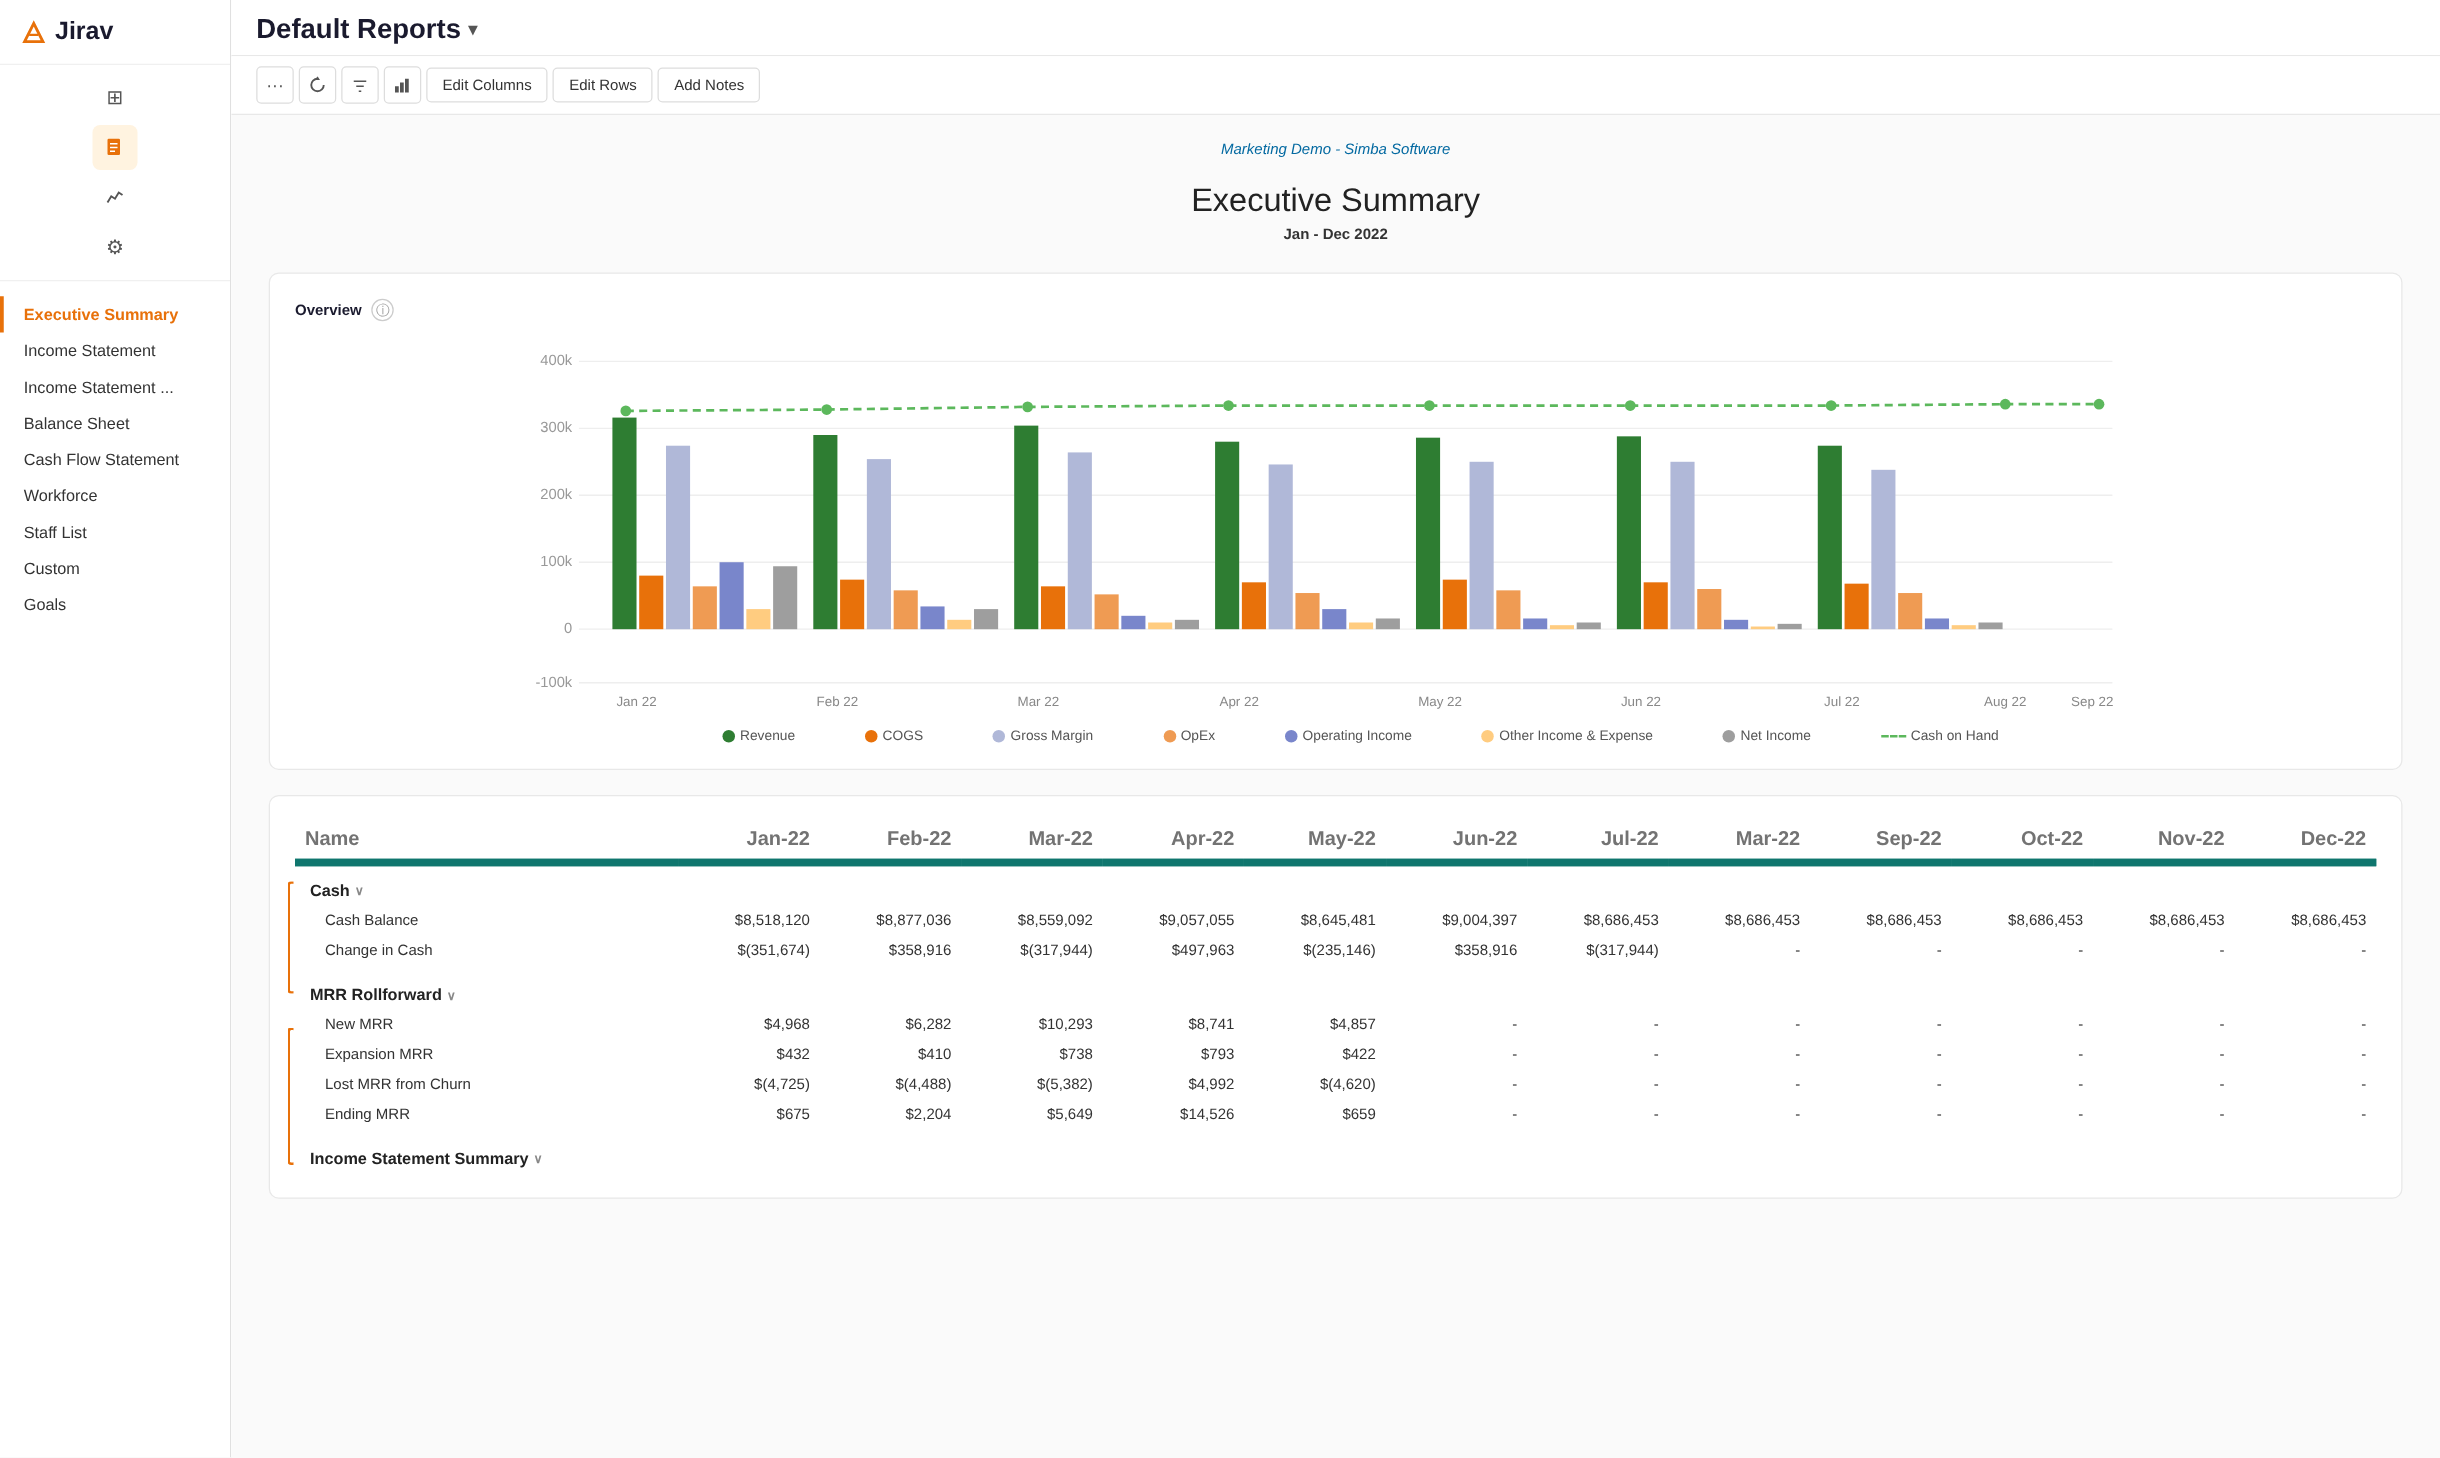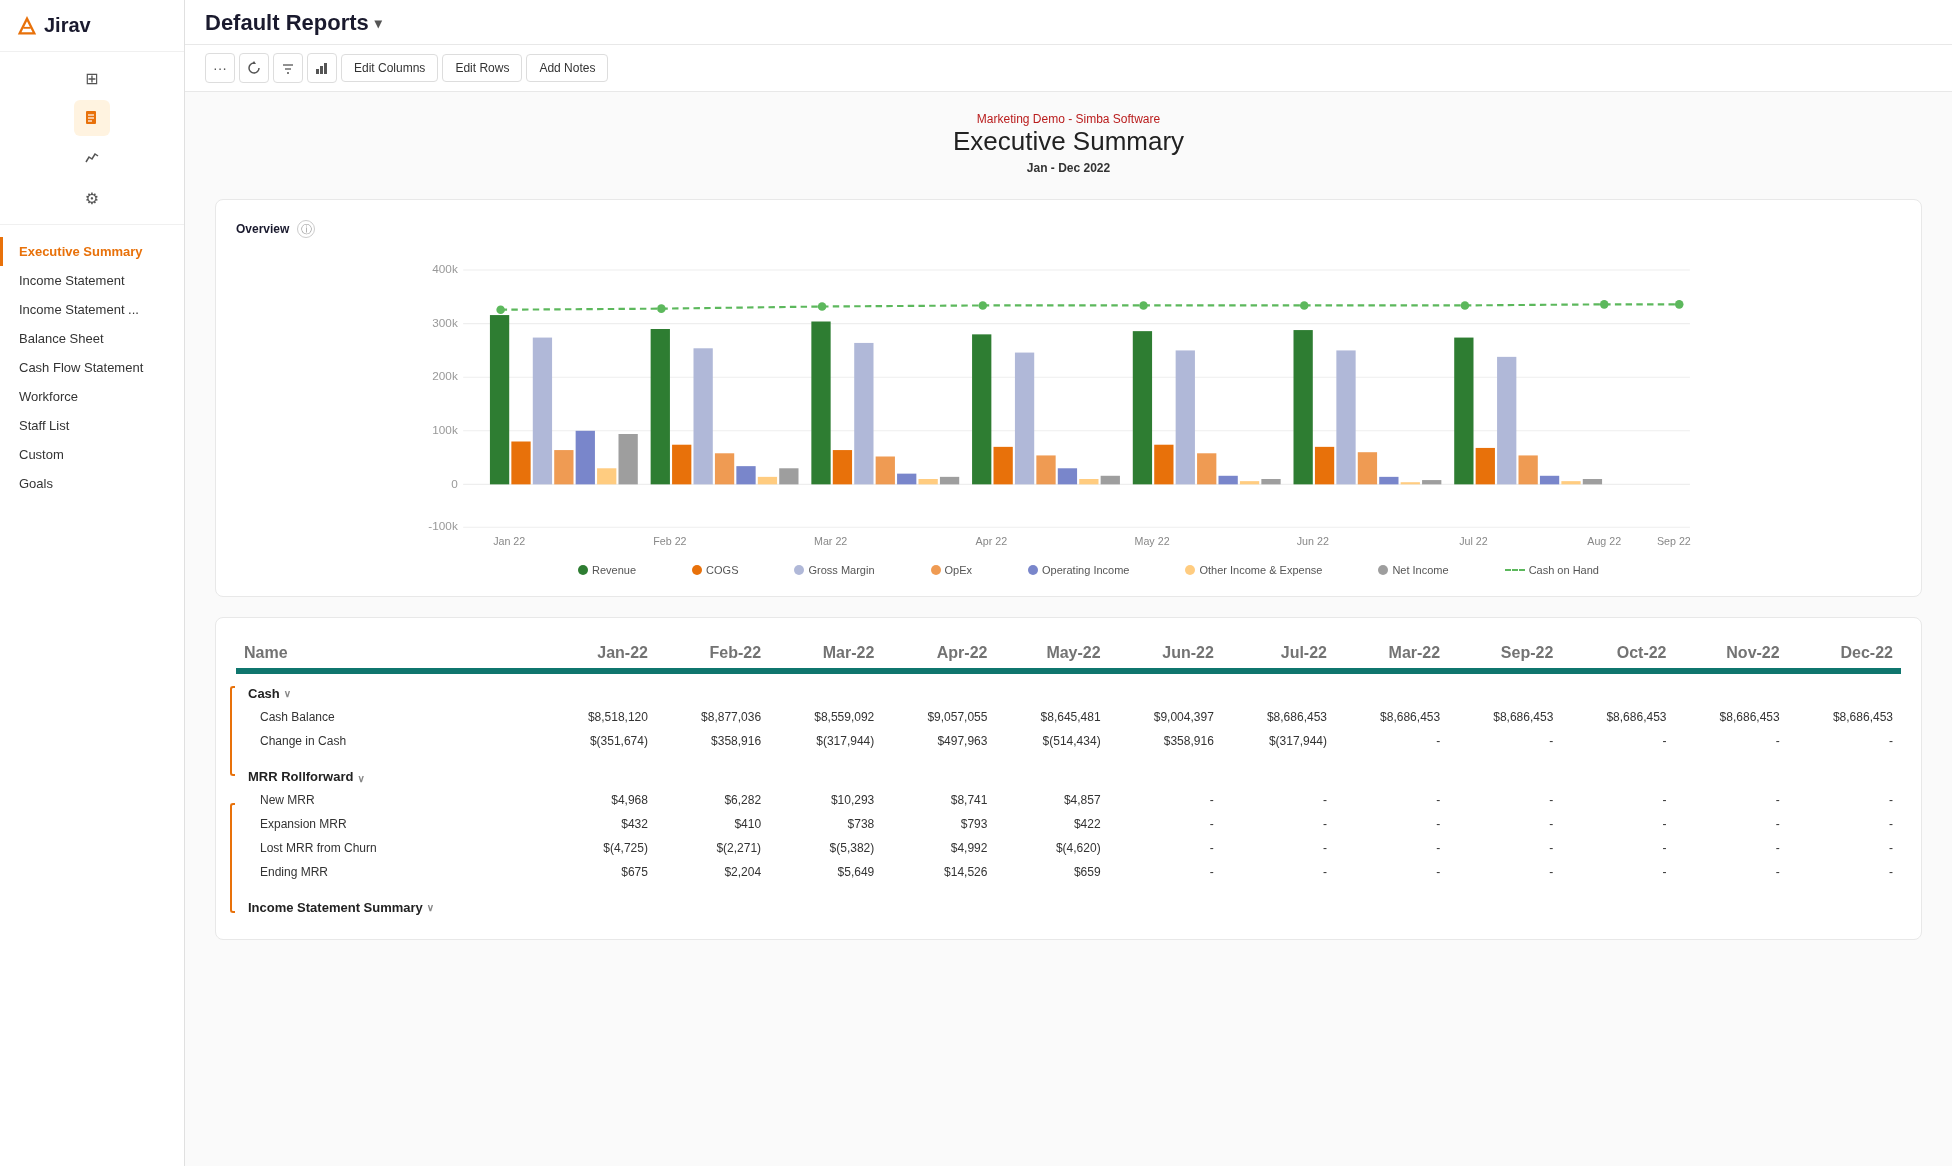--- a/index.html
+++ b/index.html
@@ -29,21 +29,21 @@
     
     .toolbar { display: flex; align-items: center; gap: 4px; padding: 8px 20px; background: #fff; border-bottom: 1px solid #e8e8e8; }
     .toolbar-btn { padding: 6px 12px; border: 1px solid #ddd; border-radius: 4px; background: #fff; cursor: pointer; font-size: 12px; color: #333; display: flex; align-items: center; gap: 4px; }
     .toolbar-icon-btn { width: 30px; height: 30px; border: 1px solid #ddd; border-radius: 4px; background: #fff; cursor: pointer; display: flex; align-items: center; justify-content: center; font-size: 14px; color: #555; }
 
     
     .content { flex: 1; overflow-y: auto; padding: 20px 30px; background: #fafafa; }
 
     
     .report-header { text-align: center; margin-bottom: 24px; }
-    .report-subtitle { font-size: 12px; color: #b91c1c; margin-bottom: 0; }
+    .report-subtitle { font-size: 12px; color: #0369a1; margin-bottom: 19px; font-style: italic; }
     .report-main-title { font-size: 26px; font-weight: 300; color: #222; margin-bottom: 4px; }
     .report-date { font-size: 12px; font-weight: 600; color: #333; }
 
     
     .overview-section { background: #fff; border-radius: 8px; padding: 20px; margin-bottom: 20px; border: 1px solid #e8e8e8; }
     .overview-header { display: flex; align-items: center; gap: 8px; margin-bottom: 16px; }
     .overview-title { font-size: 12px; font-weight: 700; color: #1a1a2e; }
     .info-icon { width: 18px; height: 18px; border-radius: 50%; border: 1px solid #ccc; display: flex; align-items: center; justify-content: center; font-size: 11px; color: #999; cursor: pointer; }
 
     
@@ -353,21 +353,21 @@
               <td>$8,686,453</td>
               <td>$8,686,453</td>
               <td>$8,686,453</td>
             </tr>
             <tr class="row-indent">
               <td>Change in Cash</td>
               <td class="negative">$(351,674)</td>
               <td>$358,916</td>
               <td class="negative">$(317,944)</td>
               <td>$497,963</td>
-              <td class="negative">$(514,434)</td>
+              <td class="negative">$(235,146)</td>
               <td>$358,916</td>
               <td class="negative">$(317,944)</td>
               <td>-</td>
               <td>-</td>
               <td>-</td>
               <td>-</td>
               <td>-</td>
             </tr>
 
             <tr class="section-header">
@@ -402,21 +402,21 @@
               <td>-</td>
               <td>-</td>
               <td>-</td>
               <td>-</td>
               <td>-</td>
               <td>-</td>
             </tr>
             <tr class="row-indent">
               <td>Lost MRR from Churn</td>
               <td class="negative">$(4,725)</td>
-              <td class="negative">$(2,271)</td>
+              <td class="negative">$(4,488)</td>
               <td class="negative">$(5,382)</td>
               <td>$4,992</td>
               <td class="negative">$(4,620)</td>
               <td>-</td>
               <td>-</td>
               <td>-</td>
               <td>-</td>
               <td>-</td>
               <td>-</td>
               <td>-</td>

